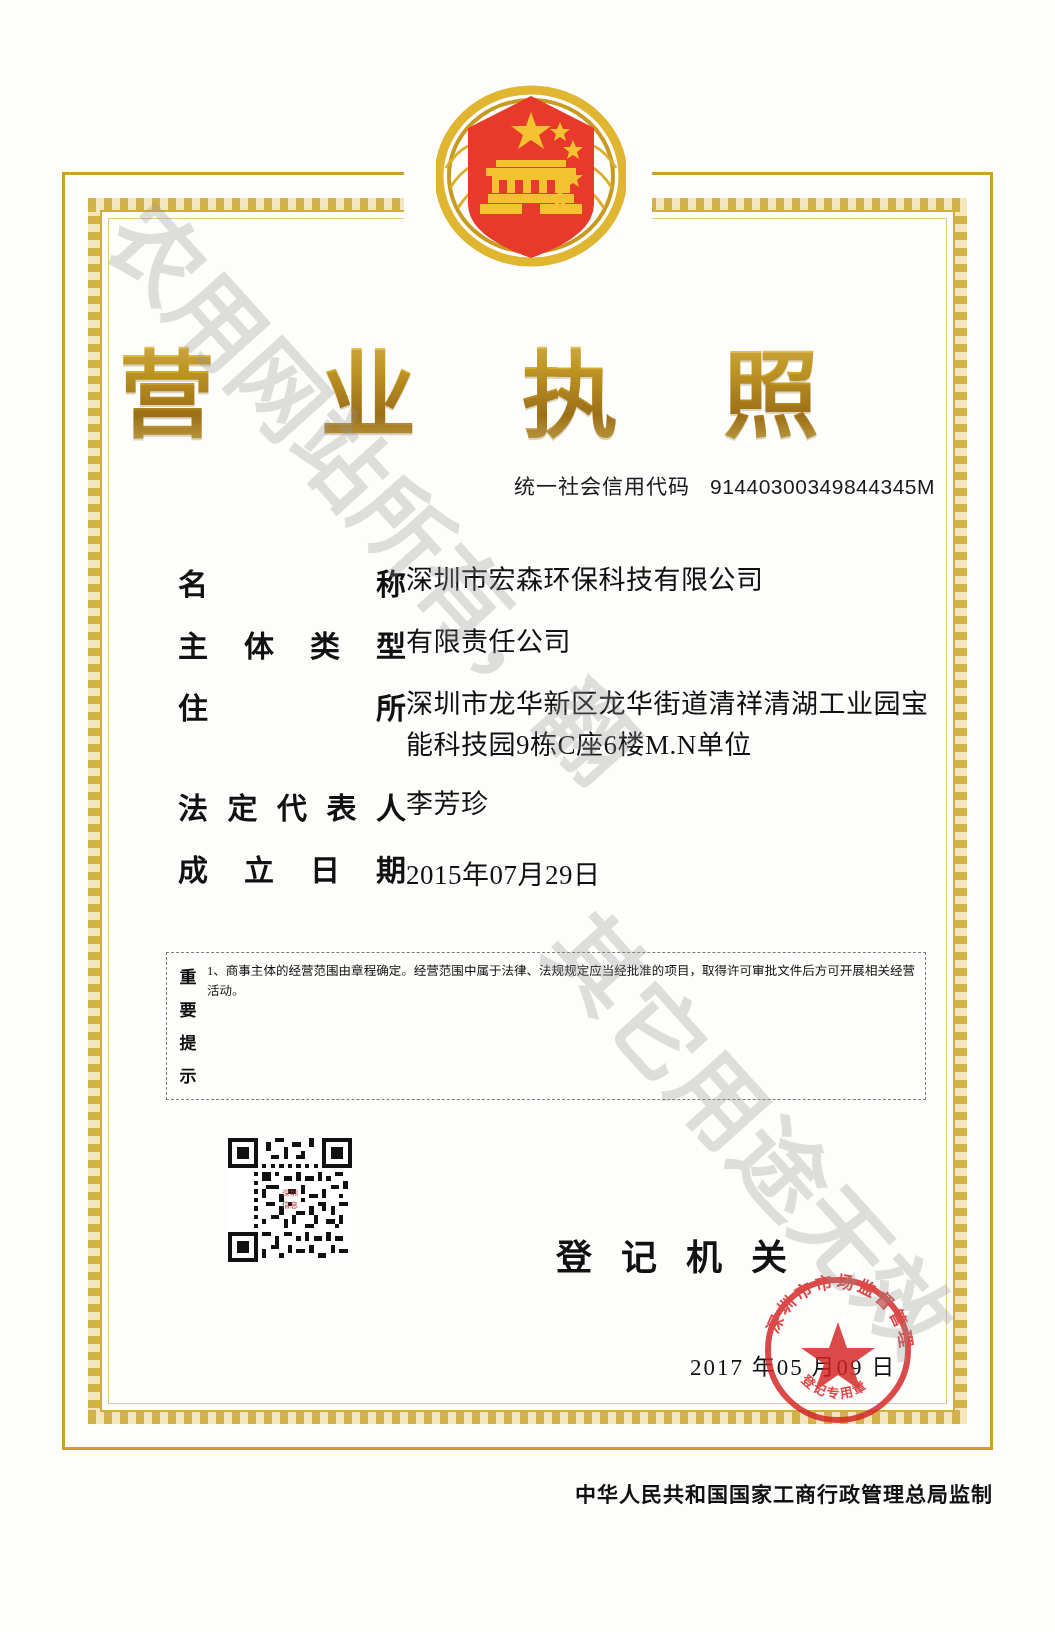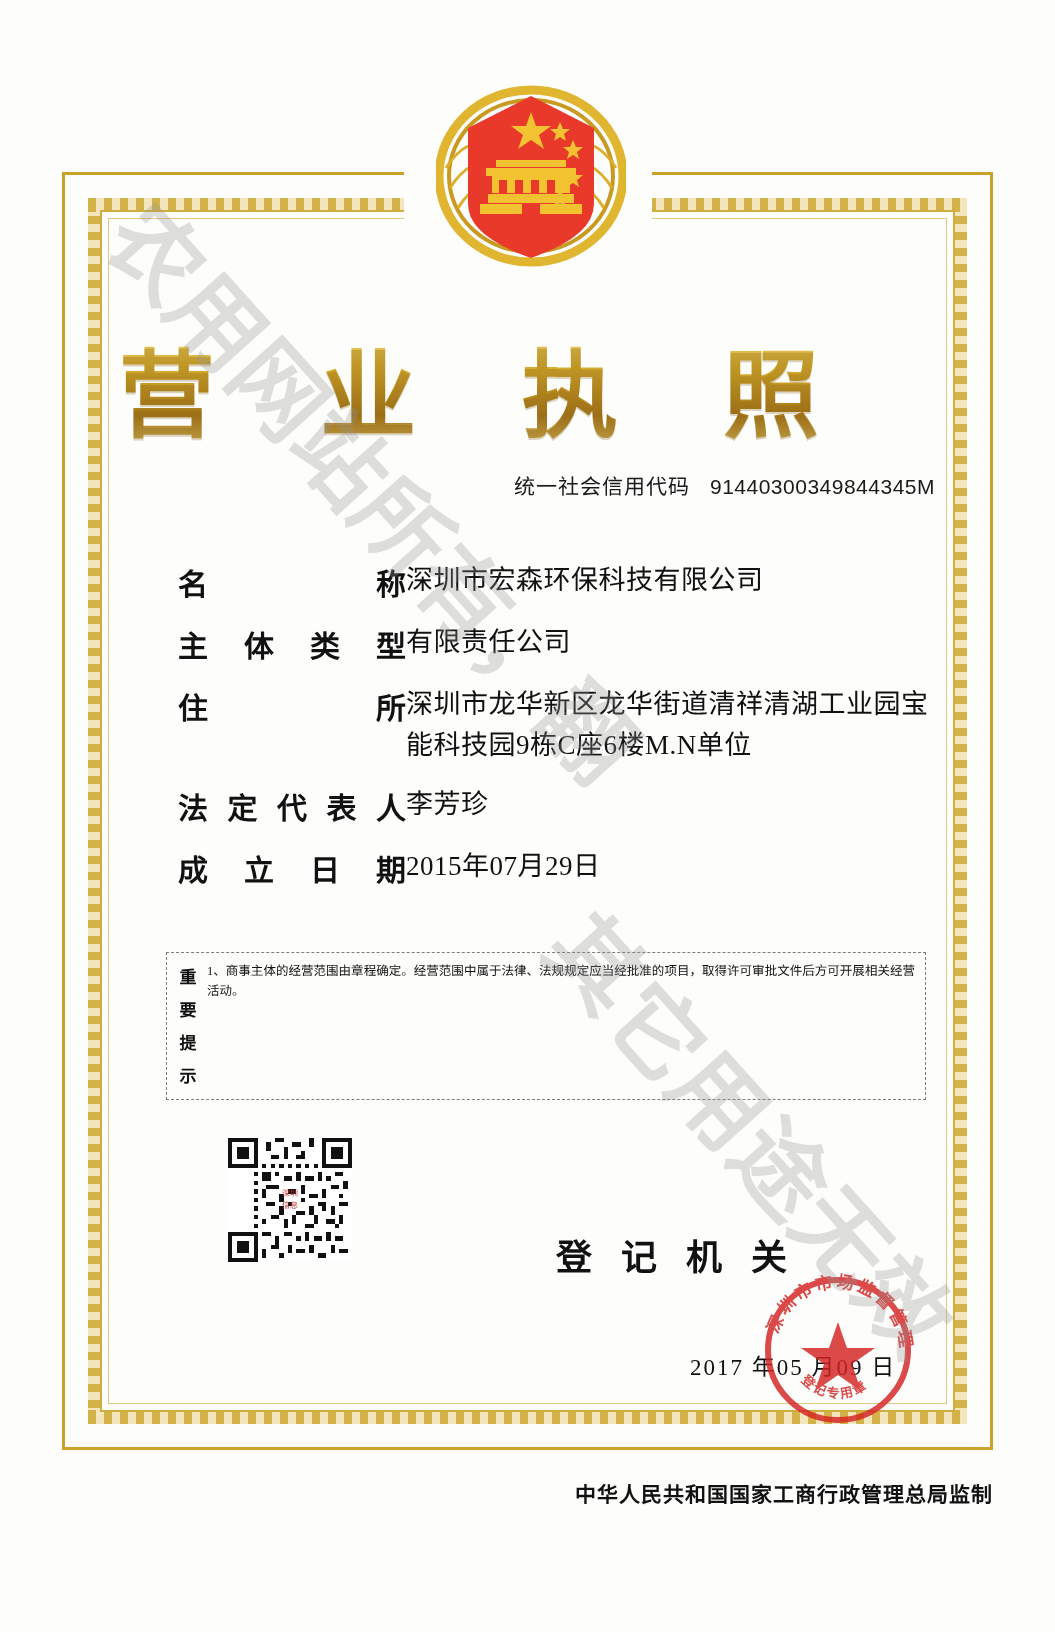--- a/index.html
+++ b/index.html
@@ -143,21 +143,21 @@
     justify-content: space-between;
   }
   .field-label span.ch { display: inline-block; }
   .field-value {
     font-size: 27px;
     color: #111;
     line-height: 41px;
     letter-spacing: 0.5px;
     max-width: 540px;
   }
-  .field-value.date { font-family: "Liberation Serif", serif; }
+  .field-value.date { font-family: "Liberation Serif", serif; margin-top: 9px; }
 
   
   .notice {
     position: absolute;
     left: 166px;
     top: 952px;
     width: 760px;
     height: 148px;
     border: 1px dashed #7c7c7c;
     box-sizing: border-box;

